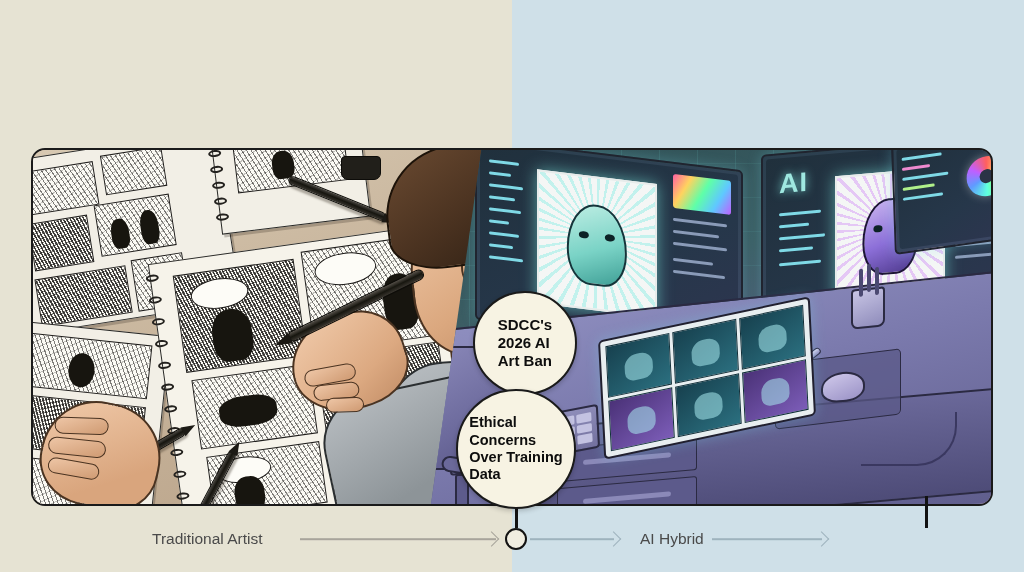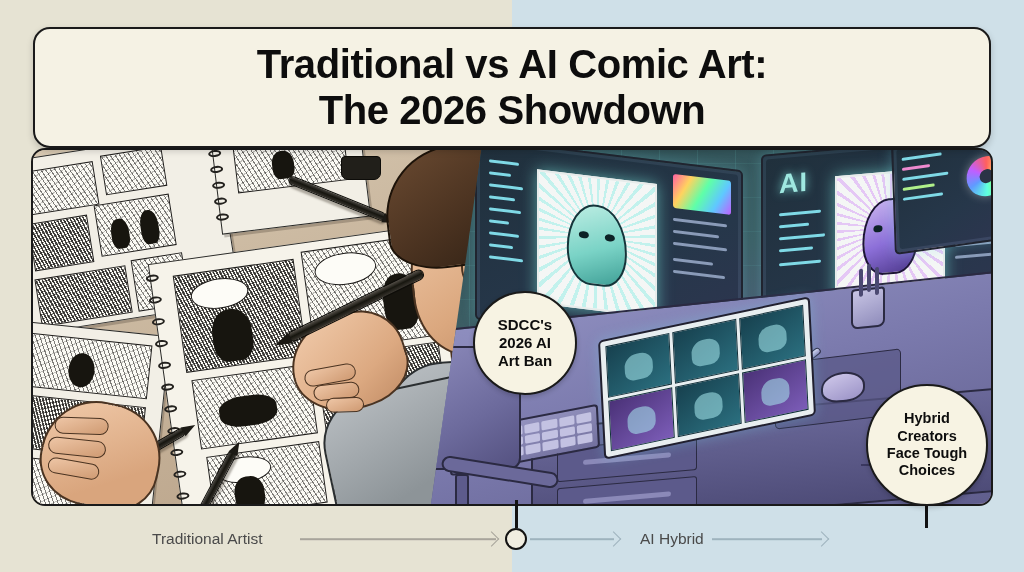--- a/index.html
+++ b/index.html
@@ -542,21 +542,20 @@
 
   
   .callout {
     position: absolute;
     border-radius: 50%;
     background: #f7f3e3;
     border: 2.5px solid #1a1a1a;
     display: flex;
     align-items: center;
     justify-content: center;
-    text-align: center;
     z-index: 45;
     color: #0d0d0d;
     font-weight: 700;
     line-height: 1.2;
     white-space: pre-line;
     box-shadow: 0 2px 5px rgba(0,0,0,.2);
   }
   #callout-sdcc {
     left: 473px; top: 291px;
     width: 104px; height: 104px;
@@ -897,32 +896,28 @@
       </div>
 
       <div class="chair">
         <div class="chair-back"></div>
         <div class="chair-arm"></div>
         <div class="chair-post"></div>
       </div>
     </div>
   </div>
 
-  <div id="title-card">
-    <div id="title-text">Traditional vs AI Comic Art:
-The 2026 Showdown</div>
-  </div>
 
   <div class="callout" id="callout-sdcc">SDCC's
 2026 AI
 Art Ban</div>
-  <div class="callout" id="callout-hybrid">Hybrid
-Creators
-Face Tough
-Choices</div>
+  <div class="callout" id="callout-ethical">Ethical
+Concerns
+Over Training
+Data</div>
 
   <div id="timeline">
     <div class="tl-label" id="tl-label-traditional">Traditional Artist</div>
     <div class="tl-line" style="left:300px;width:196px;"></div>
     <div class="tl-arrow" style="left:486px;"></div>
 
     <div id="tl-node"></div>
     <div id="tl-stem-node"></div>
 
     <div class="tl-line blue" style="left:530px;width:84px;"></div>

